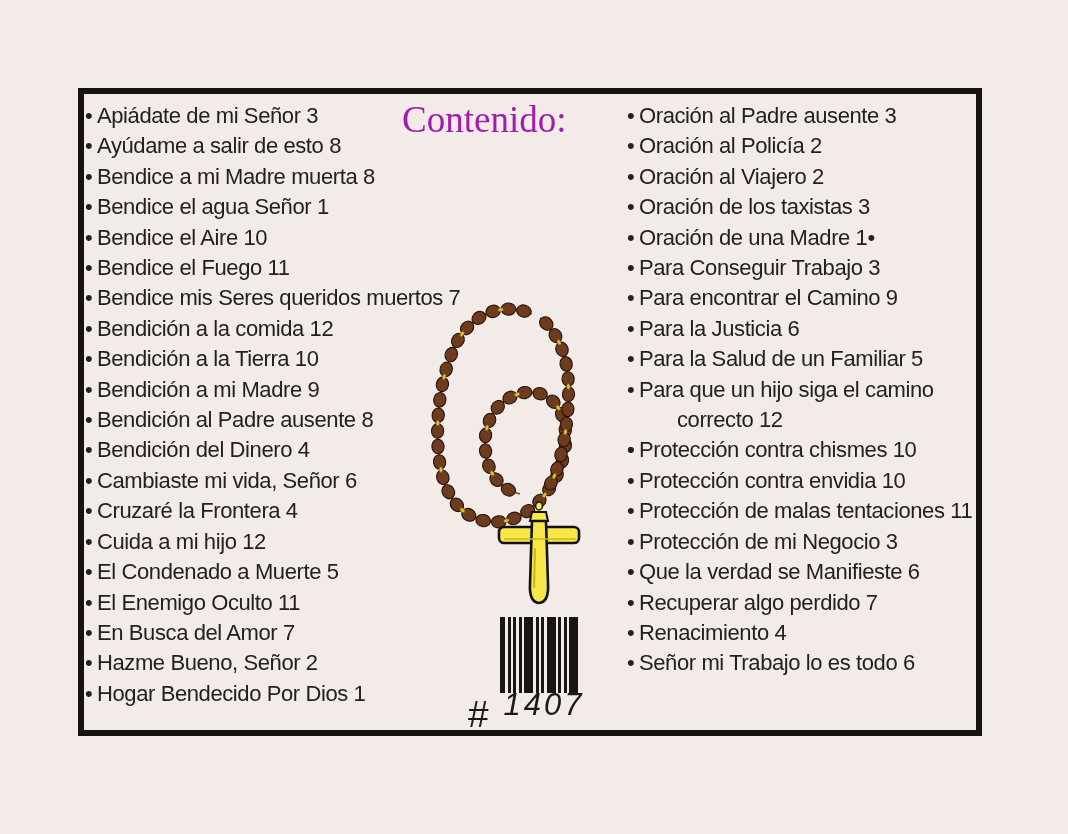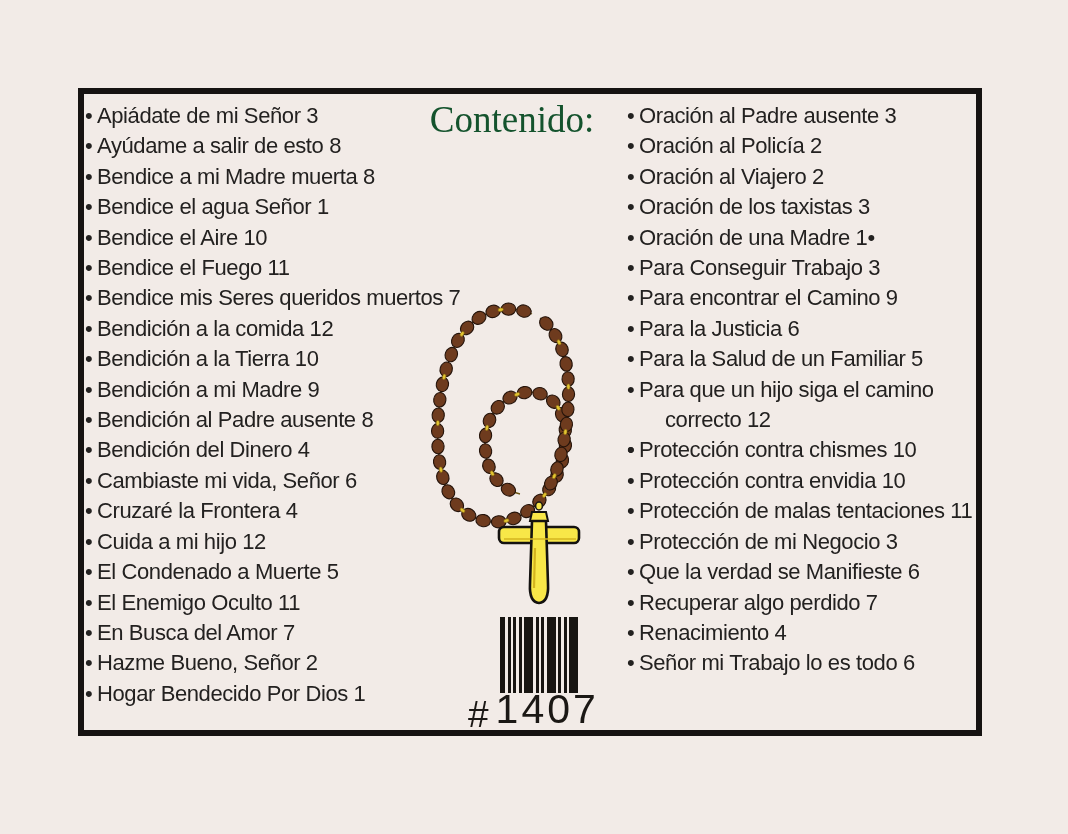--- a/index.html
+++ b/index.html
@@ -9,49 +9,48 @@
     font-family:"Liberation Sans", sans-serif;
     color:#1e1c1b;
   }
   .frame {
     position:absolute; left:78px; top:88px;
     width:892px; height:636px;
     border:6px solid #161312;
   }
   .page-title {
     position:absolute; left:402px; top:100px; width:220px;
-    text-align:center;
     font-family:"Liberation Serif", serif;
-    font-size:37px; line-height:1.1; color:#14532d;
+    font-size:37px; line-height:1.1; color:#a21caf;
   }
   .toc-col {
     position:absolute; top:101px;
     font-size:22px; line-height:30.4px; letter-spacing:-0.4px;
     color:#232120;
   }
   .toc-col.left  { left:85px;  width:420px; }
   .toc-col.right { left:627px; width:356px; }
   .toc-item { position:relative; padding-left:12px; white-space:nowrap; }
   .bullet { position:absolute; left:0; top:0; letter-spacing:0; }
-  .cont { margin-left:26px; }
+  .cont { margin-left:38px; }
   .rosary {
     position:absolute; left:420px; top:288px; width:200px; height:330px;
   }
   .barcode-bars {
     position:absolute; left:500px; top:617px; height:76px;
     display:flex; align-items:stretch; gap:2.5px;
   }
   .bbar { background:#181512; height:100%; }
   .barcode-label {
     position:absolute; left:468px; top:689px;
     display:flex; align-items:flex-start;
     color:#1b1815;
   }
   .barcode-hash   { font-size:37px; line-height:1; transform:translateY(7px); }
-  .barcode-number { font-size:41px; line-height:1; letter-spacing:3px; margin-left:7px; }
+  .barcode-number { font-size:31px; line-height:1; letter-spacing:3px; margin-left:15px;font-style:italic; }
 </style>
 </head>
 <body>
 
 <div class="frame"></div>
 
 <div class="page-title">Contenido:</div>
 
 <div class="toc-col left">
     <div class="toc-item"><span class="bullet">•</span><span>Apiádate de mi Señor 3</span></div>

